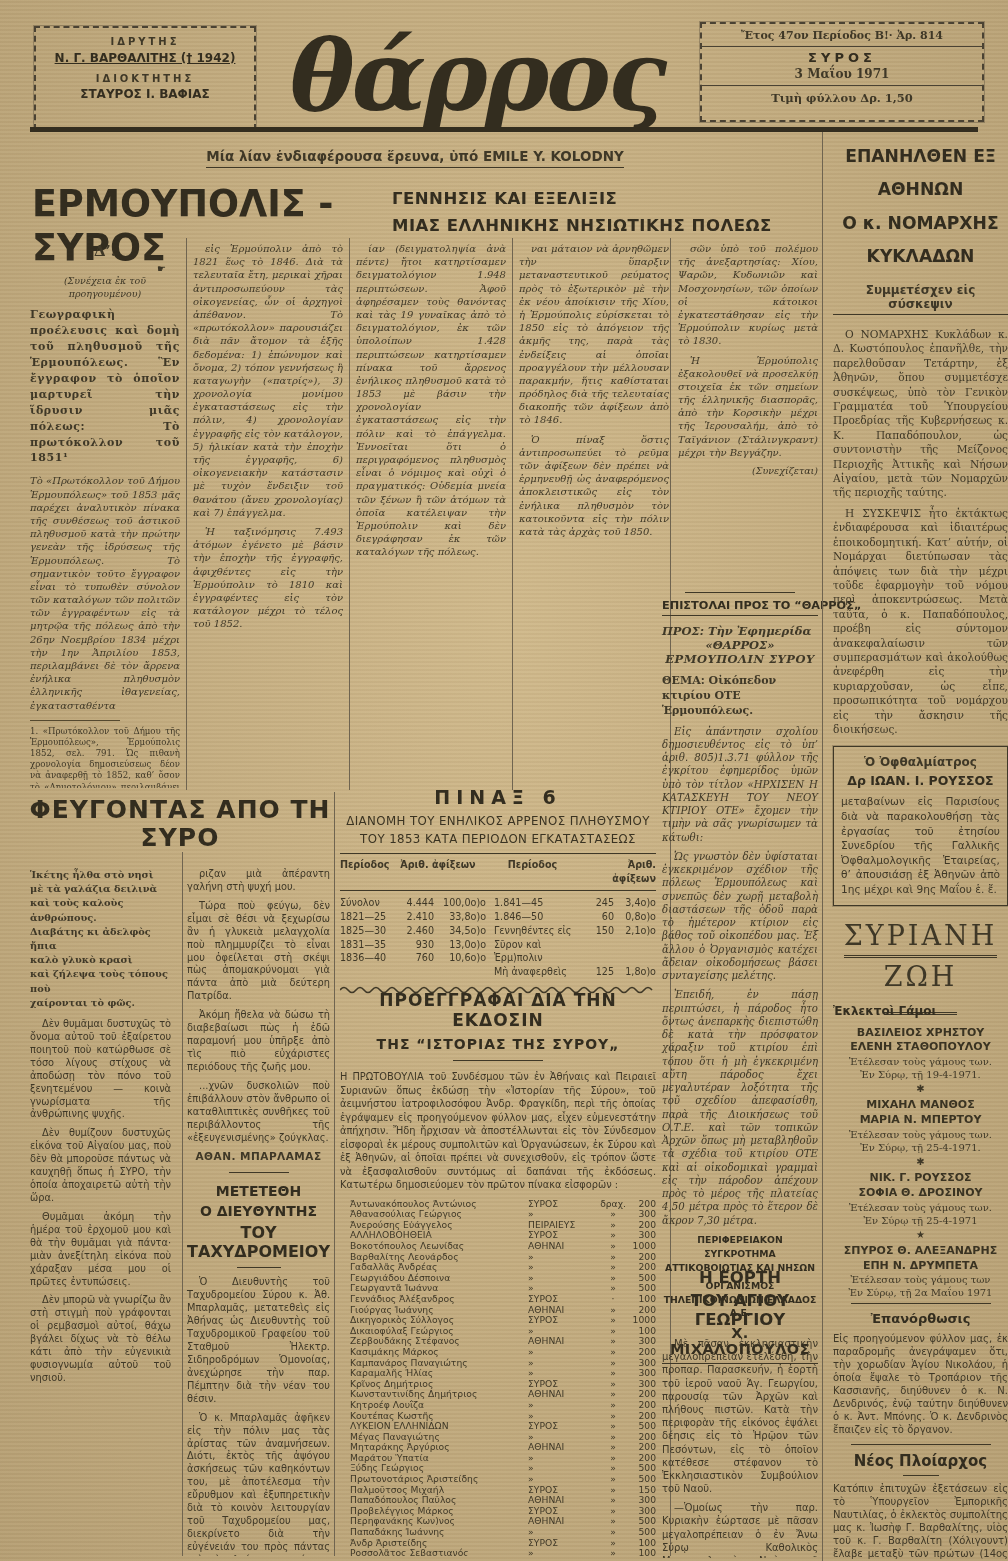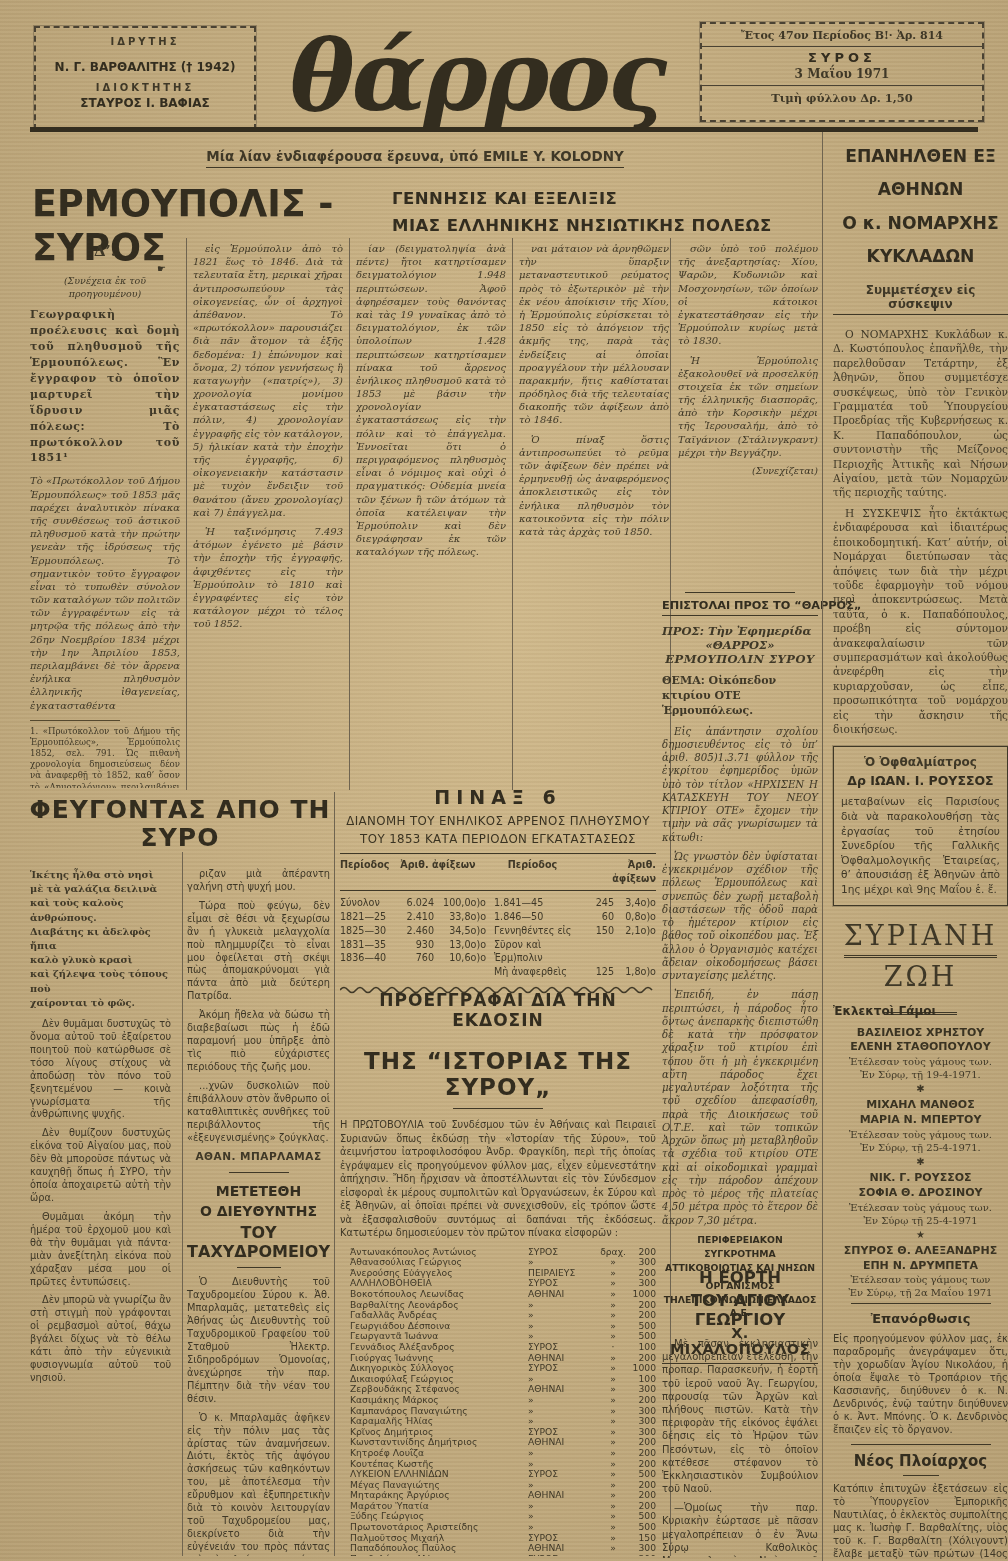--- a/index.html
+++ b/index.html
@@ -36,21 +36,21 @@
   .underline-ib{display:inline-block;border-bottom:1.5px solid #3f3827;padding-bottom:3px;}
   .dbl{border-bottom:3px double #3f3827;}
 </style>
 </head>
 <body>
 
 <div id="page">
 
   <div class="abs ornbox ctr" style="left:34px;top:26px;width:218px;height:92px;padding-top:8px;">
     <div class="sans b" style="font-size:10px;letter-spacing:3px;">ΙΔΡΥΤΗΣ</div>
-    <div class="sans b ink" style="font-size:12px;margin-top:13px;">Ν. Γ. ΒΑΡΘΑΛΙΤΗΣ († 1942)</div>
+    <div class="sans b ink" style="font-size:12px;margin-top:4px;text-decoration:underline;">Ν. Γ. ΒΑΡΘΑΛΙΤΗΣ († 1942)</div>
     <div class="sans b" style="font-size:10px;letter-spacing:3px;margin-top:8px;">ΙΔΙΟΚΤΗΤΗΣ</div>
     <div class="sans b ink" style="font-size:12px;margin-top:3px;">ΣΤΑΥΡΟΣ Ι. ΒΑΦΙΑΣ</div>
   </div>
 
   <div class="abs ctr b it ink" style="left:258px;top:17px;width:438px;height:124px;font-size:97px;line-height:118px;letter-spacing:-3px;font-family:'DejaVu Serif',serif;">θάρρος</div>
 
   <div class="abs ornbox ctr" style="left:700px;top:22px;width:280px;height:96px;">
     <div class="b" style="font-size:11px;padding:5px 4px 4px;border-bottom:1px solid #4a4233;font-family:'DejaVu Serif',serif;">Ἔτος 47ον Περίοδος Β!· Ἀρ. 814</div>
     <div style="border-bottom:1px solid #4a4233;padding:3px 0 4px;">
       <div class="sans b ink" style="font-size:13px;letter-spacing:4px;">ΣΥΡΟΣ</div>
@@ -120,21 +120,21 @@
       <span style="width:52px;">Περίοδος</span>
       <span style="width:92px;text-align:center;">Ἀριθ. ἀφίξεων</span>
       <span style="width:97px;text-align:center;">Περίοδος</span>
       <span style="flex:1;text-align:right;">Ἀριθ. ἀφίξεων</span>
     </div>
     <div style="display:flex;padding-top:5px;">
       <div style="width:146px;">
 
           <div class="tbl-row">
             <span style="width:54px;">Σύνολον</span>
-            <span style="width:40px;text-align:right;">6.024</span>
+            <span style="width:40px;text-align:right;">4.444</span>
             <span style="flex:1;text-align:right;">100,0ο)ο</span>
           </div>
 
           <div class="tbl-row">
             <span style="width:54px;">1821—25</span>
             <span style="width:40px;text-align:right;">2.410</span>
             <span style="flex:1;text-align:right;">33,8ο)ο</span>
           </div>
 
           <div class="tbl-row">
@@ -182,21 +182,21 @@
           </div>
         </div>
     </div>
     <svg width="316" height="10" style="margin-top:6px;display:block;">
       <path d="M0 5 q4 -5 8 0 t8 0 t8 0 t8 0 t8 0 t8 0 t8 0 t8 0 t8 0 t8 0 t8 0 t8 0 t8 0 t8 0 t8 0 t8 0 t8 0 t8 0 t8 0 t8 0 t8 0 t8 0 t8 0 t8 0 t8 0 t8 0 t8 0 t8 0 t8 0 t8 0 t8 0 t8 0 t8 0 t8 0 t8 0 t8 0 t8 0 t8 0 t8 0" stroke="#3f3827" stroke-width="1.6" fill="none"></path>
     </svg>
   </div>
 
   <div class="abs" style="left:340px;top:990px;width:316px;height:566px;overflow:hidden;">
     <div class="ctr sans b ink" style="font-size:17px;letter-spacing:1px;">ΠΡΟΕΓΓΡΑΦΑΙ ΔΙΑ ΤΗΝ ΕΚΔΟΣΙΝ</div>
-    <div class="ctr sans b ink" style="font-size:23px;letter-spacing:1px;margin-top:18px;">ΤΗΣ “ΙΣΤΟΡΙΑΣ ΤΗΣ ΣΥΡΟΥ„</div>
+    <div class="ctr sans b ink" style="font-size:14px;letter-spacing:1px;margin-top:6px;">ΤΗΣ “ΙΣΤΟΡΙΑΣ ΤΗΣ ΣΥΡΟΥ„</div>
     <div style="border-top:1.5px solid #3f3827;width:90px;margin:8px auto 9px;"></div>
     <div class="just sans" style="font-size:9.8px;line-height:1.38;">Η ΠΡΩΤΟΒΟΥΛΙΑ τοῦ Συνδέσμου τῶν ἐν Ἀθήναις καὶ Πειραιεῖ Συριανῶν ὅπως ἐκδώσῃ τὴν «Ἱστορίαν τῆς Σύρου», τοῦ ἀειμνήστου ἰατροφιλοσόφου Ἀνδρ. Φραγκίδη, περὶ τῆς ὁποίας ἐγράψαμεν εἰς προηγούμενον φύλλον μας, εἶχεν εὐμενεστάτην ἀπήχησιν. Ἤδη ἤρχισαν νὰ ἀποστέλλωνται εἰς τὸν Σύνδεσμον εἰσφοραὶ ἐκ μέρους συμπολιτῶν καὶ Ὀργανώσεων, ἐκ Σύρου καὶ ἐξ Ἀθηνῶν, αἱ ὁποῖαι πρέπει νὰ συνεχισθοῦν, εἰς τρόπον ὥστε νὰ ἐξασφαλισθοῦν συντόμως αἱ δαπάναι τῆς ἐκδόσεως. Κατωτέρω δημοσιεύομεν τὸν πρῶτον πίνακα εἰσφορῶν :</div>
     <div style="margin-top:7px;padding-left:10px;">
 
         <div class="contrib-row">
           <span class="c-name">Ἀντωνακόπουλος Ἀντώνιος</span>
           <span class="c-city">ΣΥΡΟΣ</span>
           <span class="c-cur">δραχ.</span>
           <span class="c-amt">200</span>
         </div>

